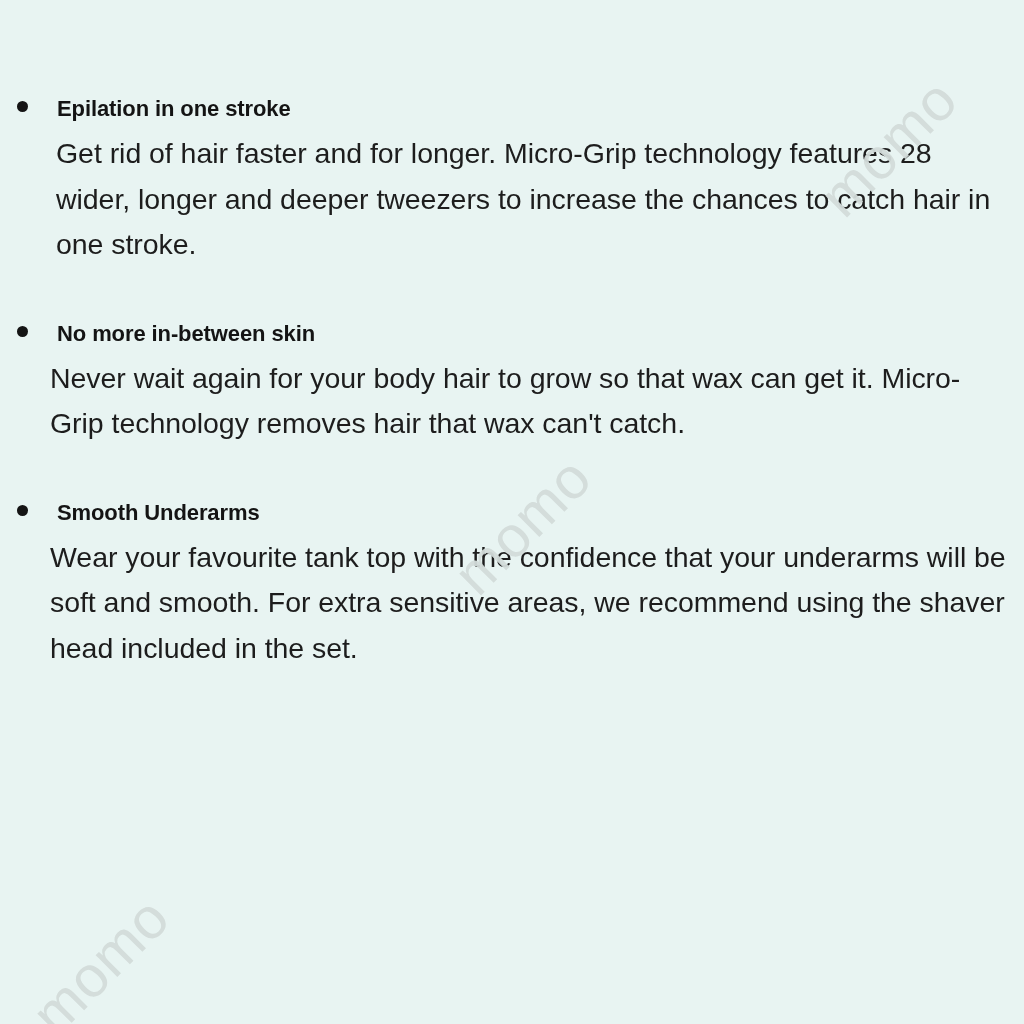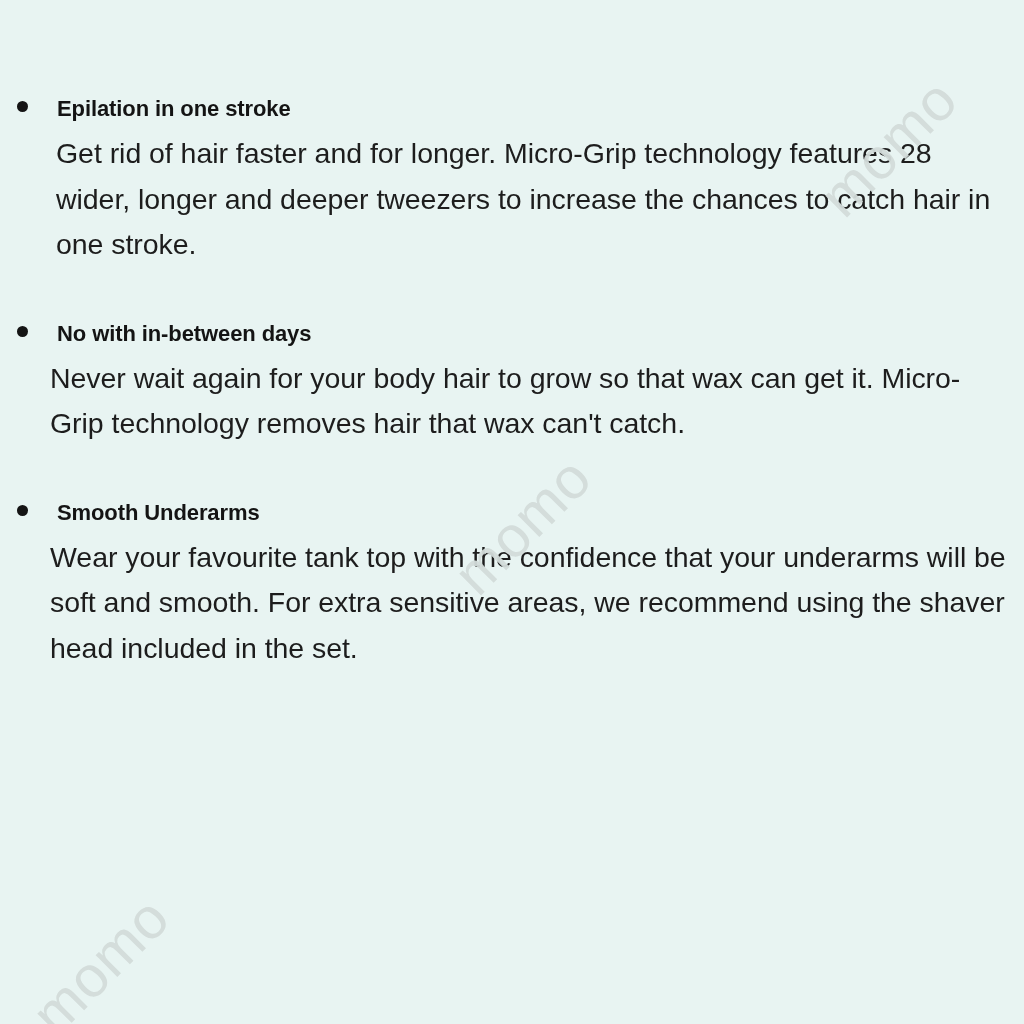--- a/index.html
+++ b/index.html
@@ -127,21 +127,21 @@
 
     <div class="feature-item">
       <span class="bullet-marker"></span>
       <h3 class="feature-heading">Epilation in one stroke</h3>
       <p class="feature-body">Get rid of hair faster and for longer. Micro-Grip technology features 28 wider, longer and deeper tweezers to increase the chances to catch hair in one stroke.</p>
     </div>
 
 
     <div class="feature-item indent-tight">
       <span class="bullet-marker"></span>
-      <h3 class="feature-heading">No with in-between days</h3>
+      <h3 class="feature-heading">No more in-between skin</h3>
       <p class="feature-body">Never wait again for your body hair to grow so that wax can get it. Micro-Grip technology removes hair that wax can't catch.</p>
     </div>
 
     <div class="feature-item indent-tight">
       <span class="bullet-marker"></span>
       <h3 class="feature-heading">Smooth Underarms</h3>
       <p class="feature-body">Wear your favourite tank top with the confidence that your underarms will be soft and smooth. For extra sensitive areas, we recommend using the shaver head included in the set.</p>
     </div>
 
   </div>

